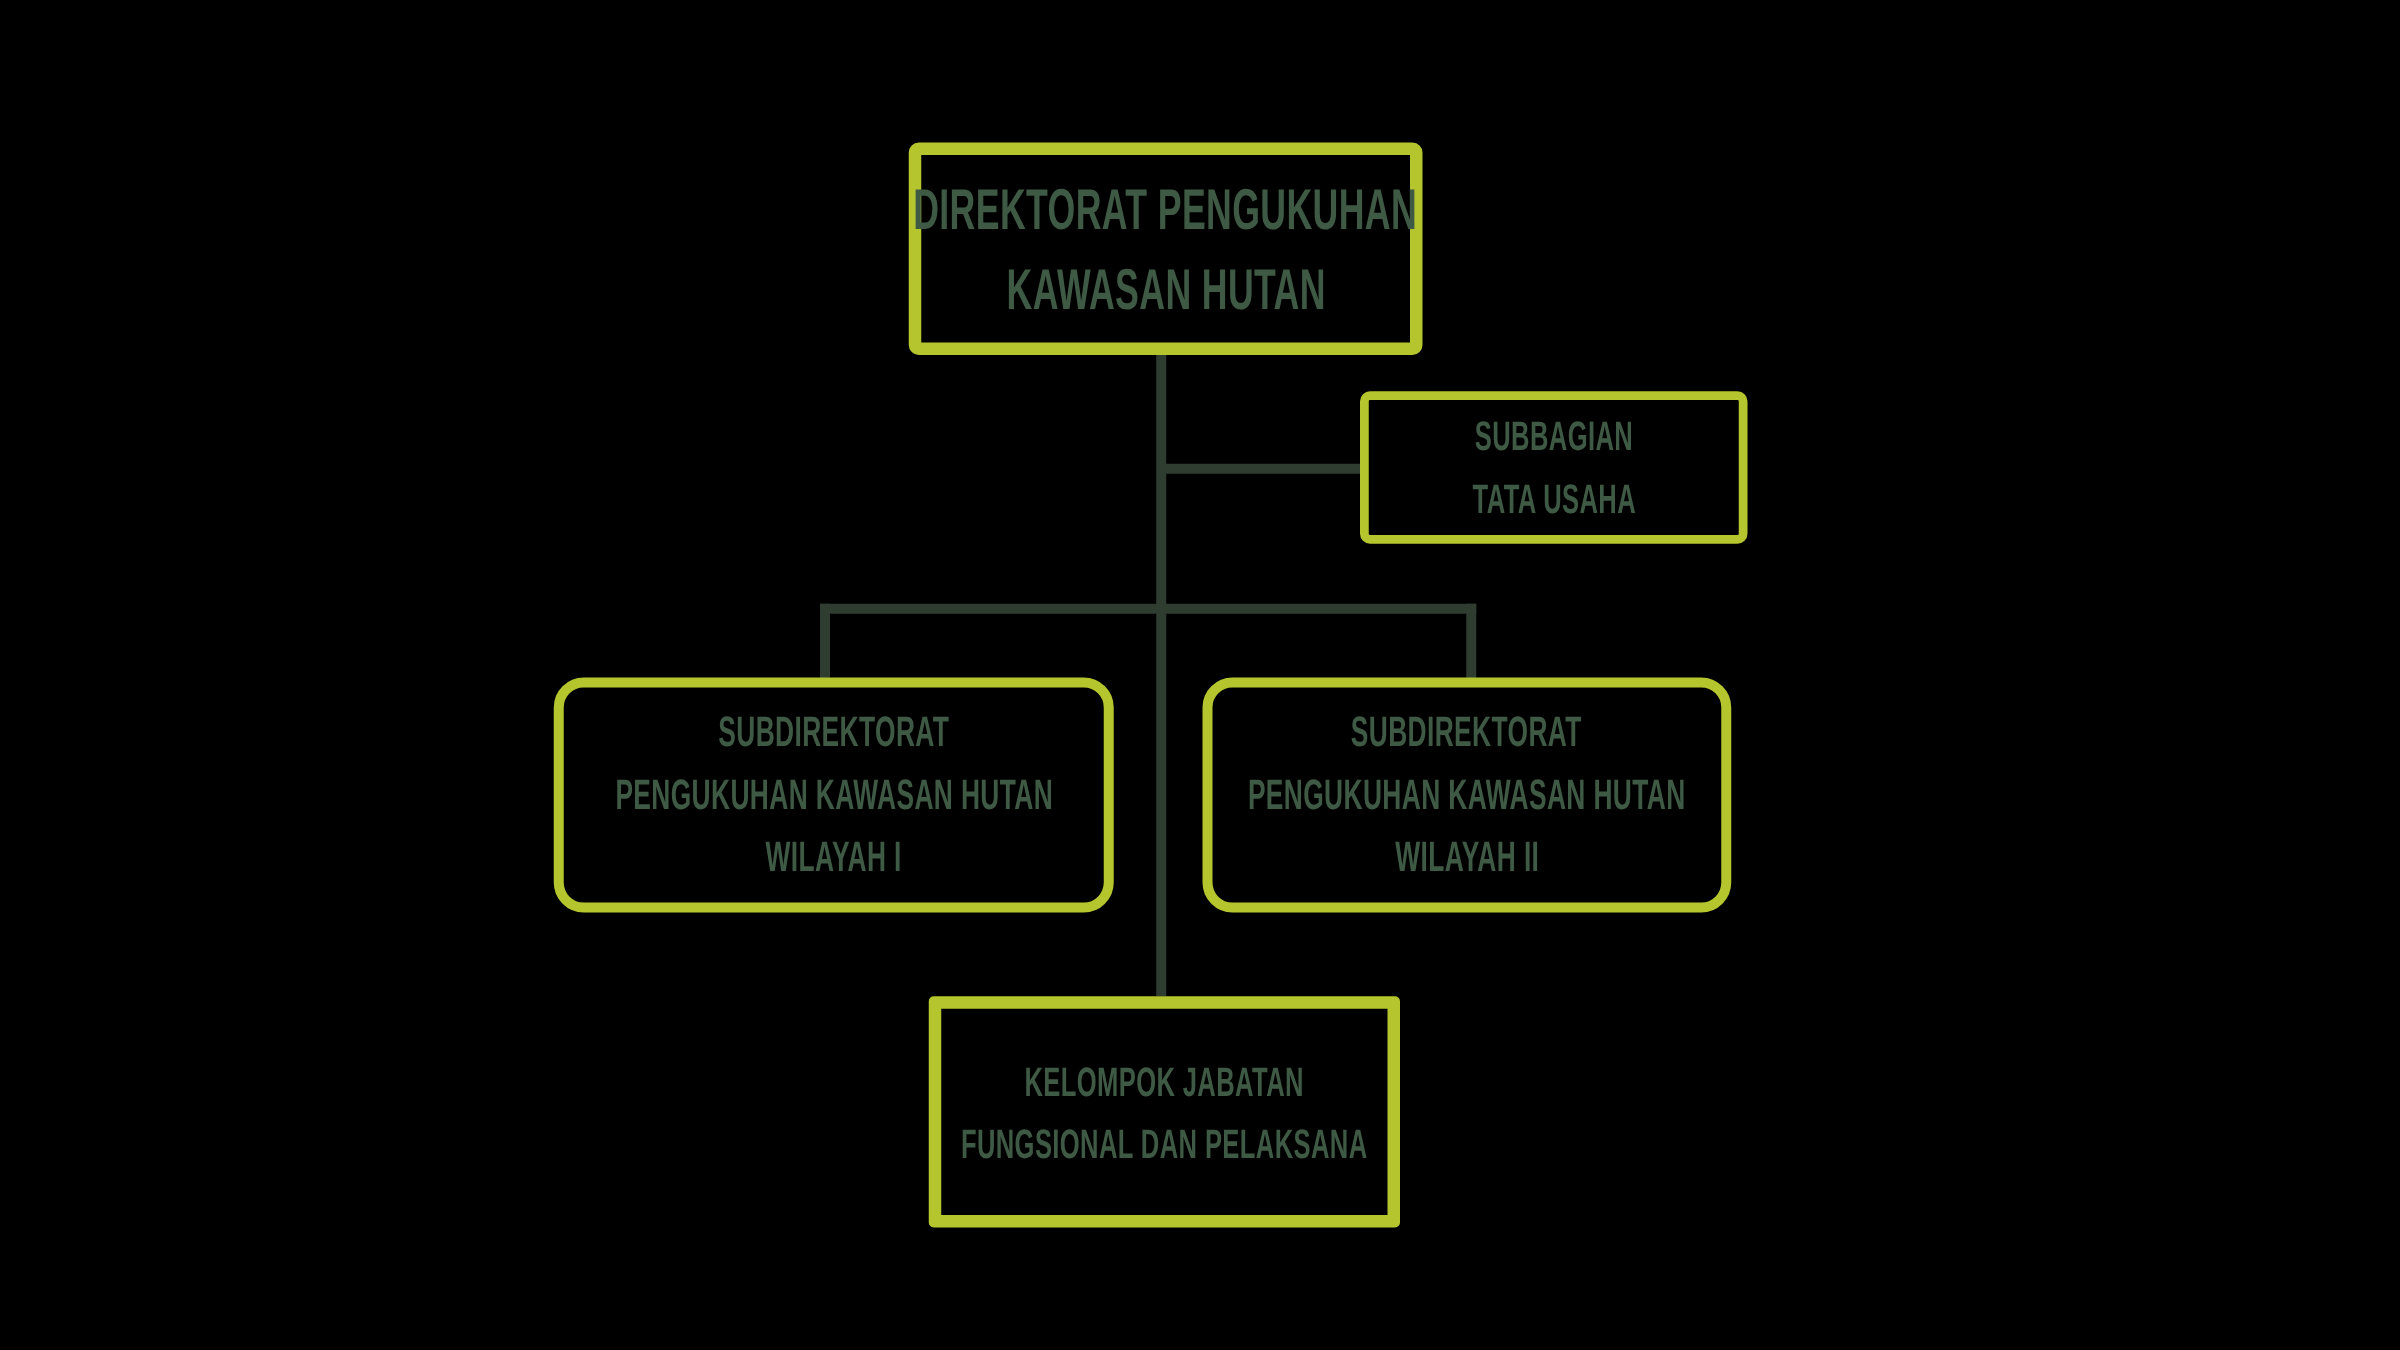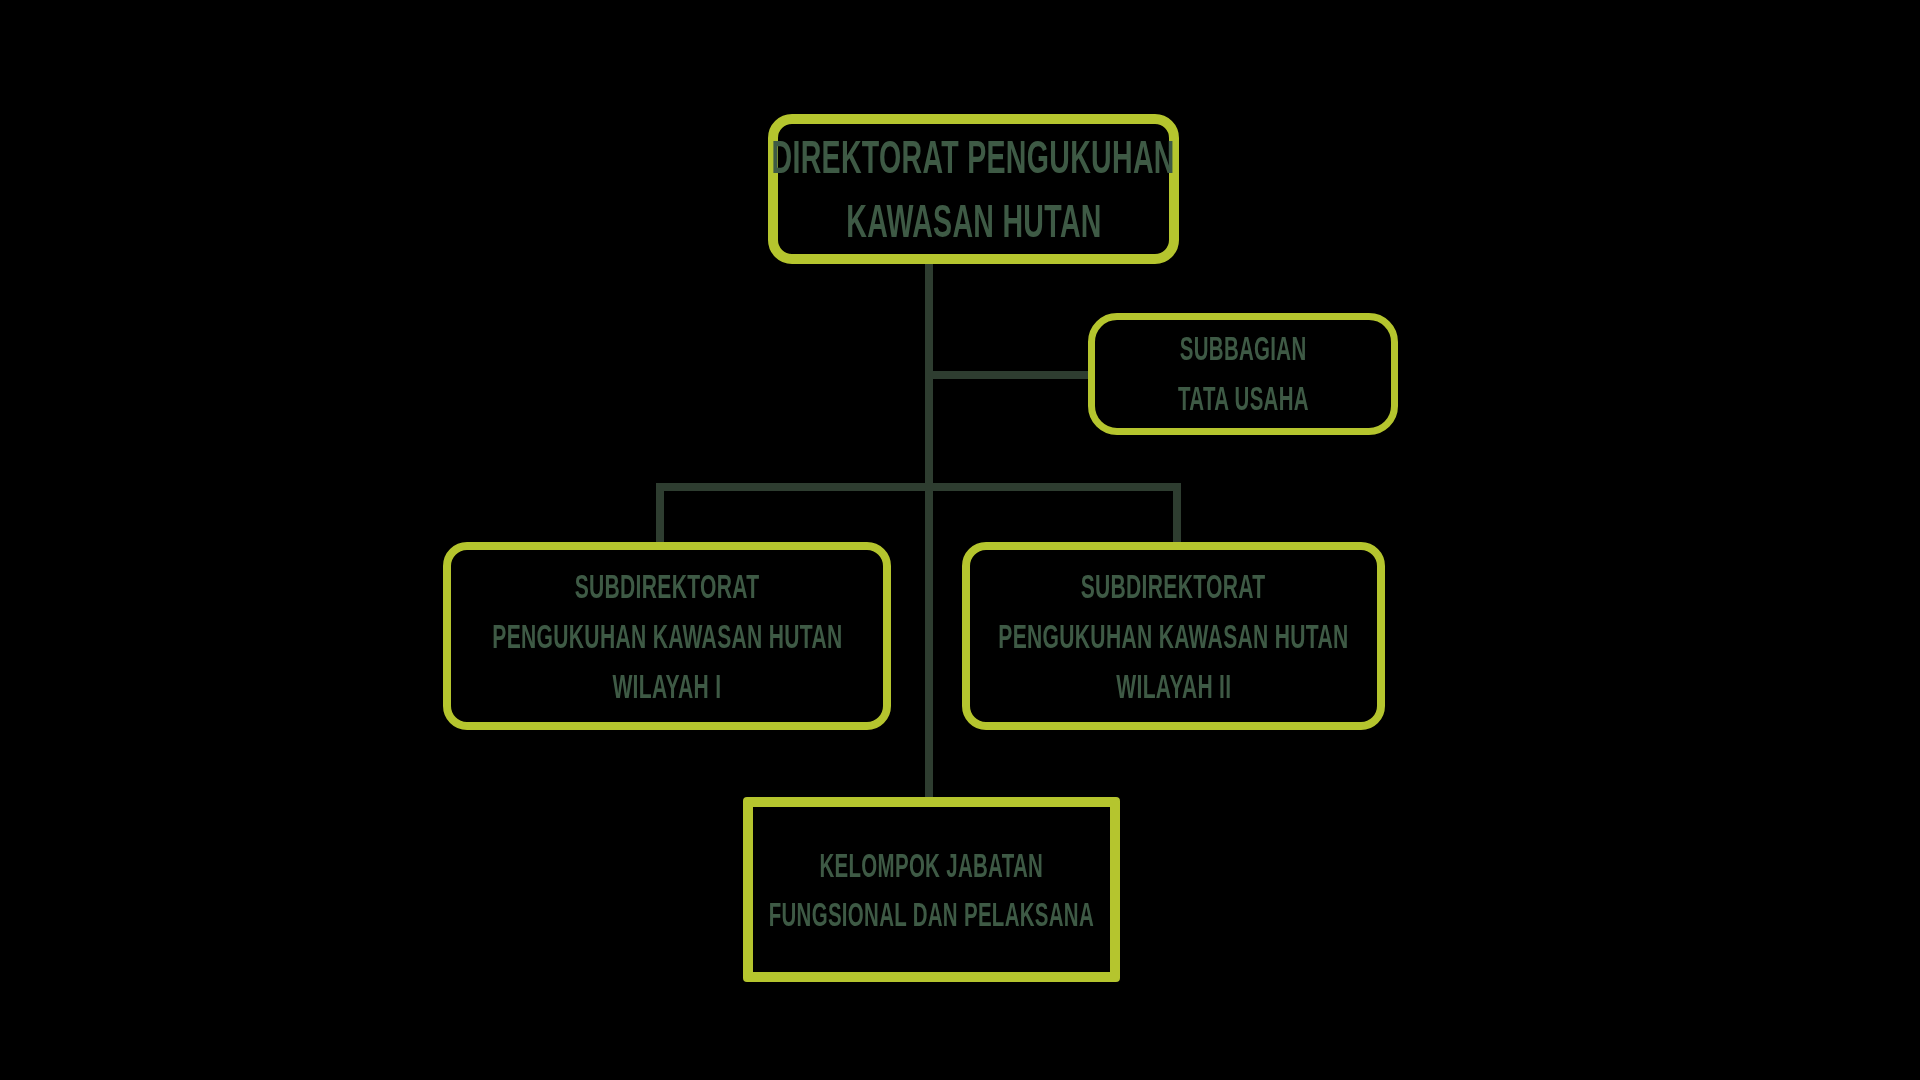--- a/index.html
+++ b/index.html
@@ -42,27 +42,27 @@
     justify-content: center;
   }
   .node .line {
     white-space: nowrap;
     transform: scaleX(0.62);
     transform-origin: 50% 50%;
     letter-spacing: 0.5px;
   }
 
   .node-direktorat {
-    left: 727px; top: 114px; width: 411px; height: 150px;
-    border-width: 10px; border-radius: 24px;
-    font-size: 46px; line-height: 64px; margin-left: 41px;
+    left: 727px; top: 114px; width: 411px; height: 170px;
+    border-width: 10px; border-radius: 8px;
+    font-size: 46px; line-height: 64px;
   }
   .node-subbagian {
     left: 1088px; top: 313px; width: 310px; height: 122px;
-    border-width: 7px; border-radius: 29px;
+    border-width: 7px; border-radius: 8px;
     font-size: 33px; line-height: 50px;
   }
   .node-subdir-wilayah-1 {
     left: 443px; top: 542px; width: 448px; height: 188px;
     border-width: 8px; border-radius: 24px;
     font-size: 34px; line-height: 50px;
   }
   .node-subdir-wilayah-2 {
     left: 962px; top: 542px; width: 423px; height: 188px;
     border-width: 8px; border-radius: 24px;

